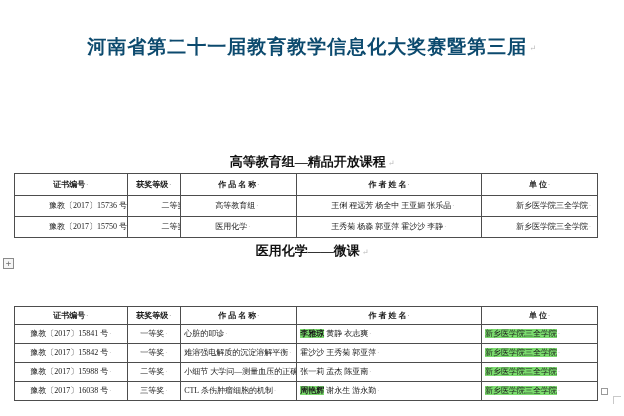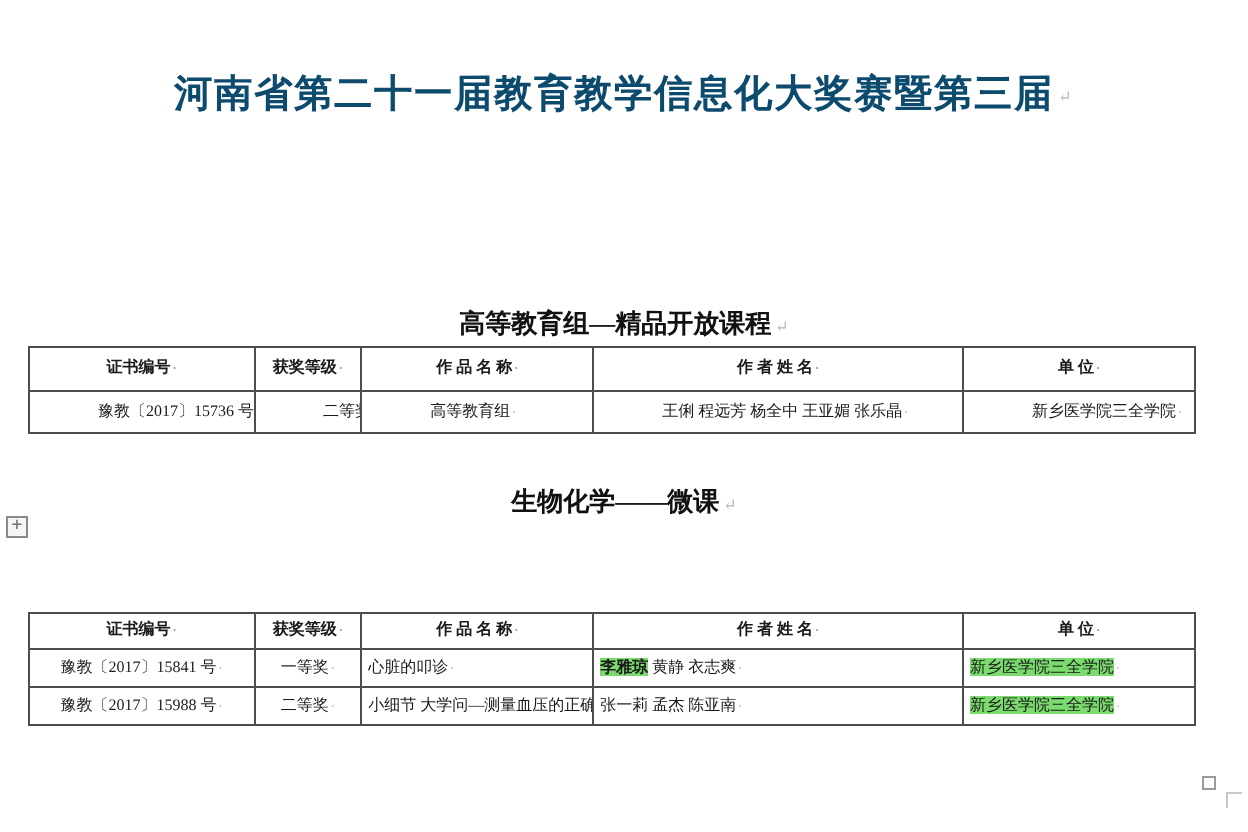--- a/index.html
+++ b/index.html
@@ -84,24 +84,31 @@
       <th>作 者 姓 名</th>
       <th>单 位</th>
     </tr>
     <tr>
       <td class="cert">豫教〔2017〕15736 号</td>
       <td class="grade">二等奖</td>
       <td class="work">高等教育组</td>
       <td class="authors"><span class="hl"></span><span>王俐 程远芳 杨全中 王亚媚 张乐晶</span></td>
       <td class="unit"><span>新乡医学院三全学院</span></td>
     </tr>
+    <tr>
+      <td class="cert">豫教〔2017〕15750 号</td>
+      <td class="grade">二等奖</td>
+      <td class="work">医用化学</td>
+      <td class="authors"><span class="hl"></span><span>王秀菊 杨淼 郭亚萍 霍沙沙 李静</span></td>
+      <td class="unit"><span>新乡医学院三全学院</span></td>
+    </tr>
   </tbody>
     </table>
 
-  <div class="section-heading heading-2 pmark">生物化学——微课</div>
+  <div class="section-heading heading-2 pmark">医用化学——微课</div>
 
   <div class="move-handle">+</div>
 
   <table id="table-micro">
     <colgroup>
       <col class="c-cert">
         <col class="c-grade">
         <col class="c-work">
         <col class="c-authors">
         <col class="c-unit">
@@ -115,24 +122,38 @@
       <th>单 位</th>
     </tr>
     <tr>
       <td class="cert">豫教〔2017〕15841 号</td>
       <td class="grade">一等奖</td>
       <td class="work">心脏的叩诊</td>
       <td class="authors"><span class="hl">李雅琼</span><span> 黄静 衣志爽</span></td>
       <td class="unit"><span>新乡医学院三全学院</span></td>
     </tr>
     <tr>
+      <td class="cert">豫教〔2017〕15842 号</td>
+      <td class="grade">一等奖</td>
+      <td class="work">难溶强电解质的沉淀溶解平衡</td>
+      <td class="authors"><span class="hl"></span><span>霍沙沙 王秀菊 郭亚萍</span></td>
+      <td class="unit"><span>新乡医学院三全学院</span></td>
+    </tr>
+    <tr>
       <td class="cert">豫教〔2017〕15988 号</td>
       <td class="grade">二等奖</td>
       <td class="work">小细节 大学问—测量血压的正确方法</td>
       <td class="authors"><span class="hl"></span><span>张一莉 孟杰 陈亚南</span></td>
+      <td class="unit"><span>新乡医学院三全学院</span></td>
+    </tr>
+    <tr>
+      <td class="cert">豫教〔2017〕16038 号</td>
+      <td class="grade">三等奖</td>
+      <td class="work">CTL 杀伤肿瘤细胞的机制</td>
+      <td class="authors"><span class="hl">周艳辉</span><span> 谢永生 游永勤</span></td>
       <td class="unit"><span>新乡医学院三全学院</span></td>
     </tr>
   </tbody>
     </table>
 
   <div class="resize-handle"></div>
   <div class="corner-mark"></div>
 
 </div>
 

